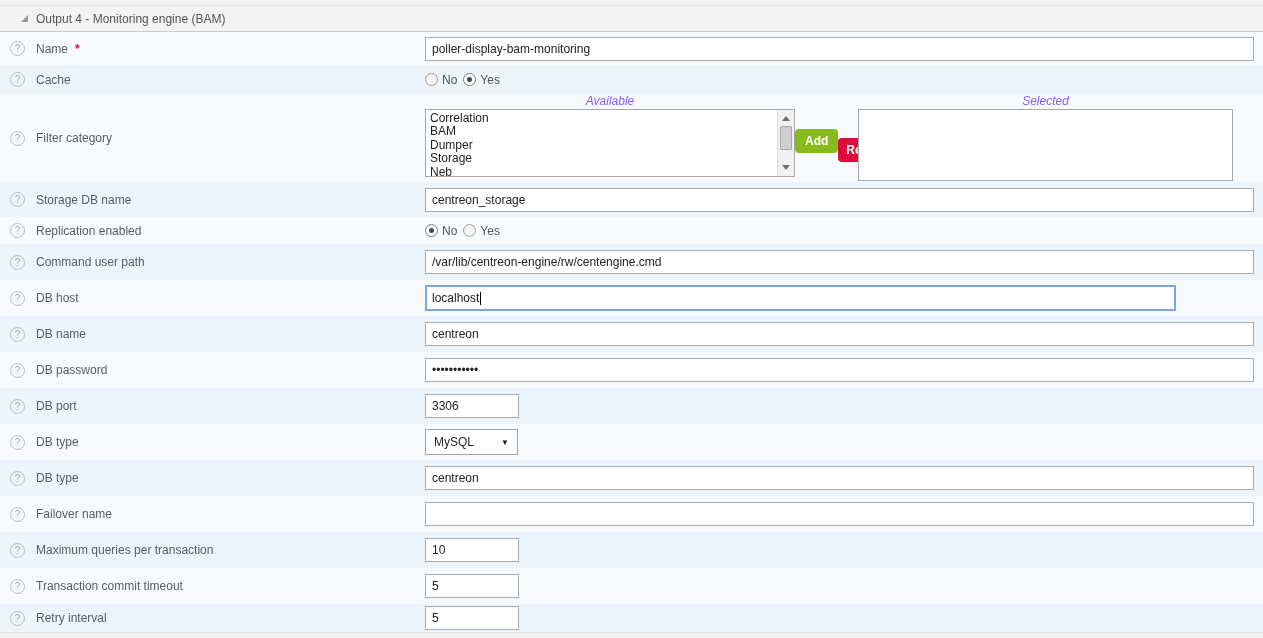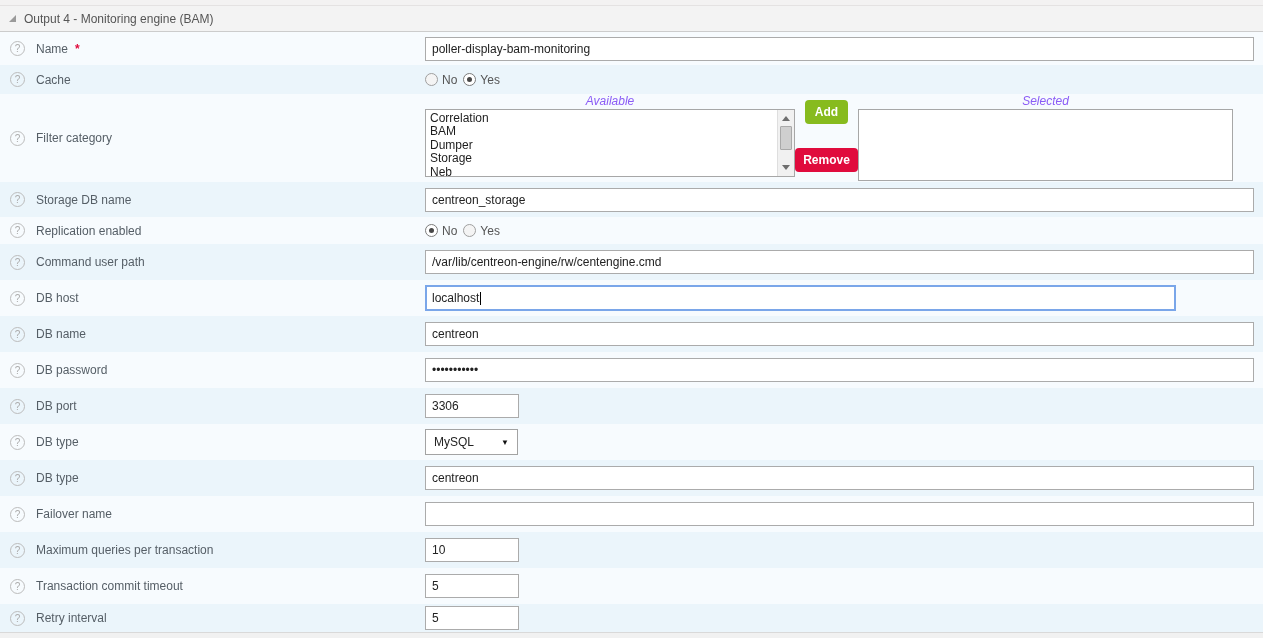--- a/index.html
+++ b/index.html
@@ -5,21 +5,21 @@
   * { margin:0; padding:0; box-sizing:border-box; }
   html,body { background:#fff; }
   body {
     width:1263px; height:638px; overflow:hidden;
     font-family:"Liberation Sans", sans-serif;
     font-size:12px; color:#555e66;
   }
   .top-strip { height:6px; background:#f3f2f2; border-bottom:1px solid #e4e2e2; }
   .section-header {
     height:26px; background:#f3f3f3; border-bottom:1px solid #cccccc;
-    display:flex; align-items:center; padding-left:8px; gap:7px; color:#555;
+    display:flex; align-items:center; padding-left:20px; gap:7px; color:#555;
   }
   .tri { width:9px; height:9px; display:inline-block; }
   .bottom-strip { height:6px; background:#f1f1f1; border-top:1px solid #d9d9d9; }
 
   .row { display:flex; width:100%; }
   .row.light { background:#f7fbfe; }
   .row.blue  { background:#ebf5fb; }
   .label-cell { width:425px; flex:0 0 425px; display:flex; align-items:center; padding-left:10px; gap:11px; }
   .field-cell { flex:1; display:flex; align-items:center; }
   .req { color:#e00b3d; font-weight:bold; margin-left:-4px; }
@@ -45,21 +45,21 @@
 
   .radio-group { display:flex; align-items:center; gap:6px; }
   .radio { display:flex; align-items:center; gap:4px; cursor:pointer; }
   .rb { width:13px; height:13px; border-radius:50%; border:1px solid #9f9f9f; background:#f4f4f4; position:relative; display:inline-block; }
   .rb.checked { background:#fff; border-color:#7b7b7b; }
   .rb.checked::after { content:""; position:absolute; left:3px; top:3px; width:5px; height:5px; border-radius:50%; background:#474747; }
   .rlbl { color:#555; }
 
   .duallist { display:flex; width:100%; padding-top:1px; }
   .listwrap.avail { width:370px; flex:0 0 370px; }
-  .btncol { width:63px; flex:0 0 63px; display:flex; flex-direction:column; align-items:center; }
+  .btncol { width:63px; flex:0 0 63px; display:flex; flex-direction:row; align-items:center; }
   .listwrap.sel { width:375px; flex:0 0 375px; }
   .list-label { text-align:center; font-style:italic; color:#8b5cf6; height:13px; line-height:13px; margin-bottom:1px; }
   .listbox {
     position:relative; height:68px; border:1px solid #a7a7a7; background:#fff;
     overflow:hidden; color:#1d1d1d;
   }
   .listbox .opt { padding:0 4px; line-height:13.4px; cursor:default; }
   .listbox .opt:first-child { padding-top:2px; }
   .listwrap.sel .listbox { height:72px; margin-top:0; }
   .vscroll { position:absolute; top:0; right:0; bottom:0; width:17px; background:#f1f1f1; border-left:1px solid #dedede; }

